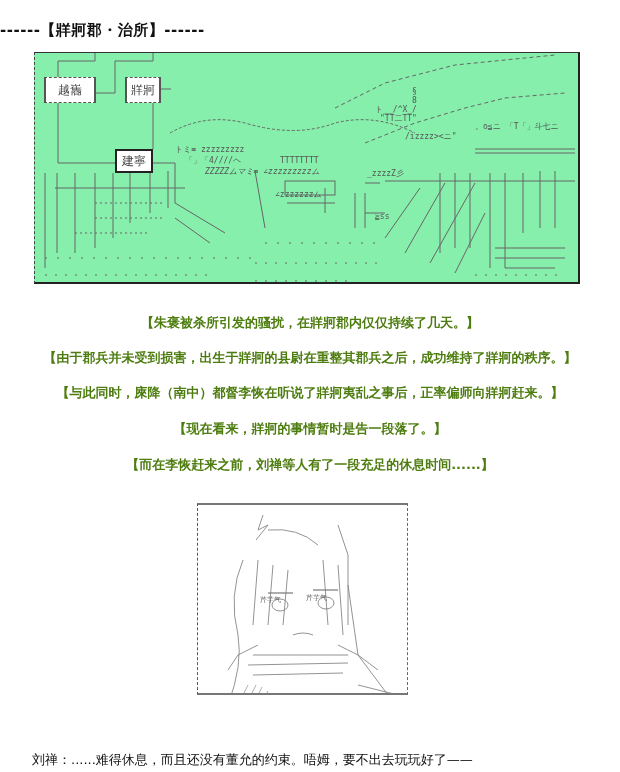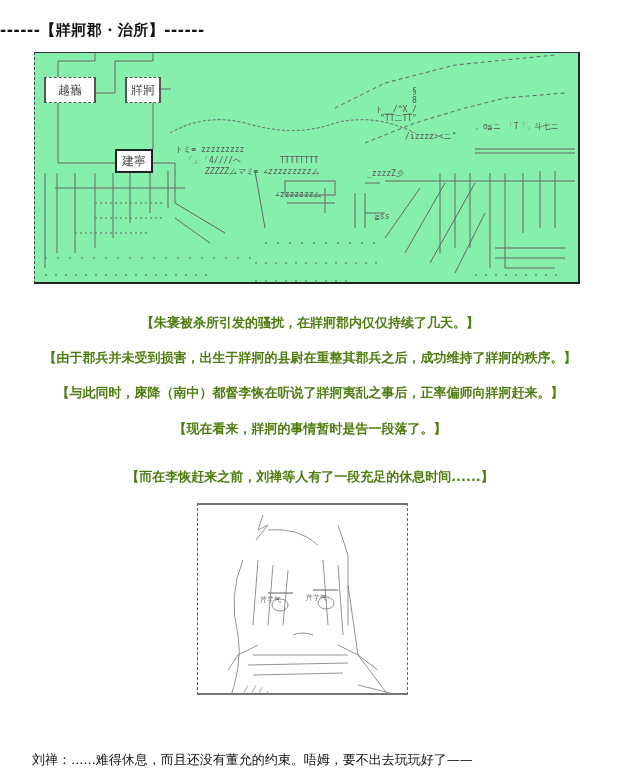--- a/index.html
+++ b/index.html
@@ -209,21 +209,21 @@
 "TT二TT"</div>
   <div class="aa" style="left:370px;top:80px;font-size:8px;">/izzzz&gt;&lt;ニ"</div>
   <div class="aa" style="left:440px;top:70px;font-size:8px;">。o≦ニ 「T「」斗七ニ</div>
   <div class="aa" style="left:340px;top:160px;font-size:8px;">≧ss</div>
 </div>
 
 <div class="narr" style="top:314px;">【朱褒被杀所引发的骚扰，在牂牁郡内仅仅持续了几天。】</div>
 <div class="narr" style="top:349px;">【由于郡兵并未受到损害，出生于牂牁的县尉在重整其郡兵之后，成功维持了牂牁的秩序。】</div>
 <div class="narr" style="top:384px;">【与此同时，庲降（南中）都督李恢在听说了牂牁夷乱之事后，正率偏师向牂牁赶来。】</div>
 <div class="narr" style="top:420px;">【现在看来，牂牁的事情暂时是告一段落了。】</div>
-<div class="narr" style="top:456px;margin-top:12px;">【而在李恢赶来之前，刘禅等人有了一段充足的休息时间......】</div>
+<div class="narr" style="top:456px;">【而在李恢赶来之前，刘禅等人有了一段充足的休息时间......】</div>
 
 <div class="char-frame">
   <svg width="211" height="246" viewBox="0 0 211 246">
     <g stroke="#777" stroke-width="0.8" fill="none">
 
       <path d="M65,10 L60,25 L70,20 L58,35"></path>
       <path d="M70,25 Q100,22 120,40"></path>
       <path d="M140,20 L150,50 L150,120"></path>
 
       <path d="M45,55 Q30,90 40,130 Q45,160 30,200"></path>

